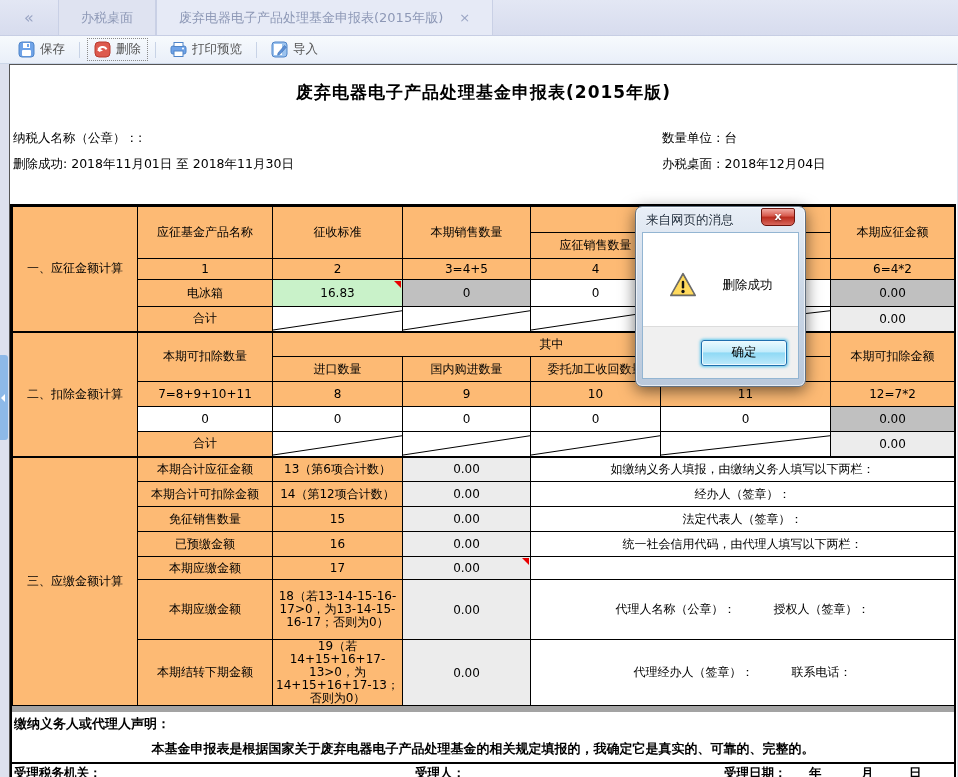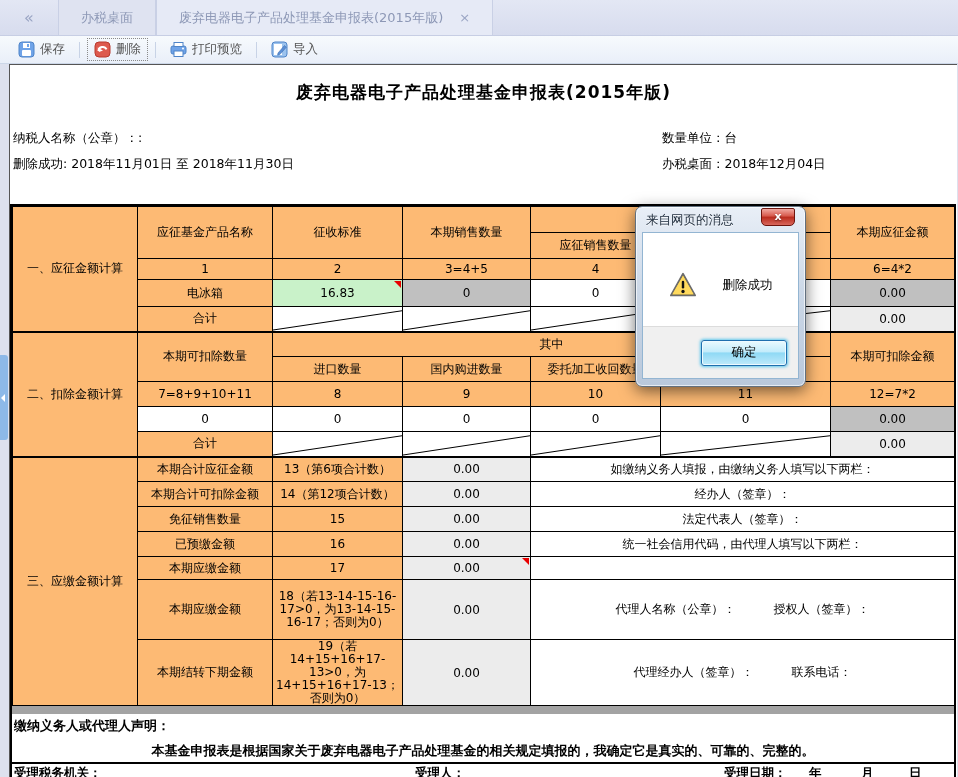--- a/index.html
+++ b/index.html
@@ -65,21 +65,21 @@
   .rel { position:relative; }
   .bot { vertical-align:bottom; padding-bottom:2px; }
   .leftal { text-align:left; padding-left:6px; }
   .corner { position:absolute; top:1px; right:1px; width:0; height:0;
     border-top:7px solid #e80000; border-left:7px solid transparent; }
   td.diag { padding:0; position:relative; }
   td.diag svg { position:absolute; left:0; top:0; width:100%; height:100%; display:block; }
   .fsmall { font-size:11px; line-height:13px; }
   .remark-a { display:inline-block; margin-right:38px; }
   
-  .decl { border-top:8px solid #a3a3a3; height:56px; position:relative; font-size:13px; }
+  .decl { border-top:6px solid #a3a3a3; height:56px; position:relative; font-size:13px; }
   .decl-label { position:absolute; left:2px; top:3px; font-weight:bold; }
   .decl-stmt { position:absolute; left:0; top:28px; width:100%; text-align:center; font-weight:bold; }
   .ffoot { border-top:2px solid #000; height:17px; position:relative; font-size:12.5px; font-weight:bold; }
   .ffoot span { position:absolute; top:1px; white-space:nowrap; }
   
   .side-handle { position:absolute; left:0; top:355px; width:8px; height:85px;
     background:#8db9e8; border-radius:0 3px 3px 0; cursor:pointer; }
   .side-handle i { position:absolute; left:1px; top:39px; width:0; height:0;
     border-right:4px solid #fff; border-top:4px solid transparent; border-bottom:4px solid transparent; }
   

